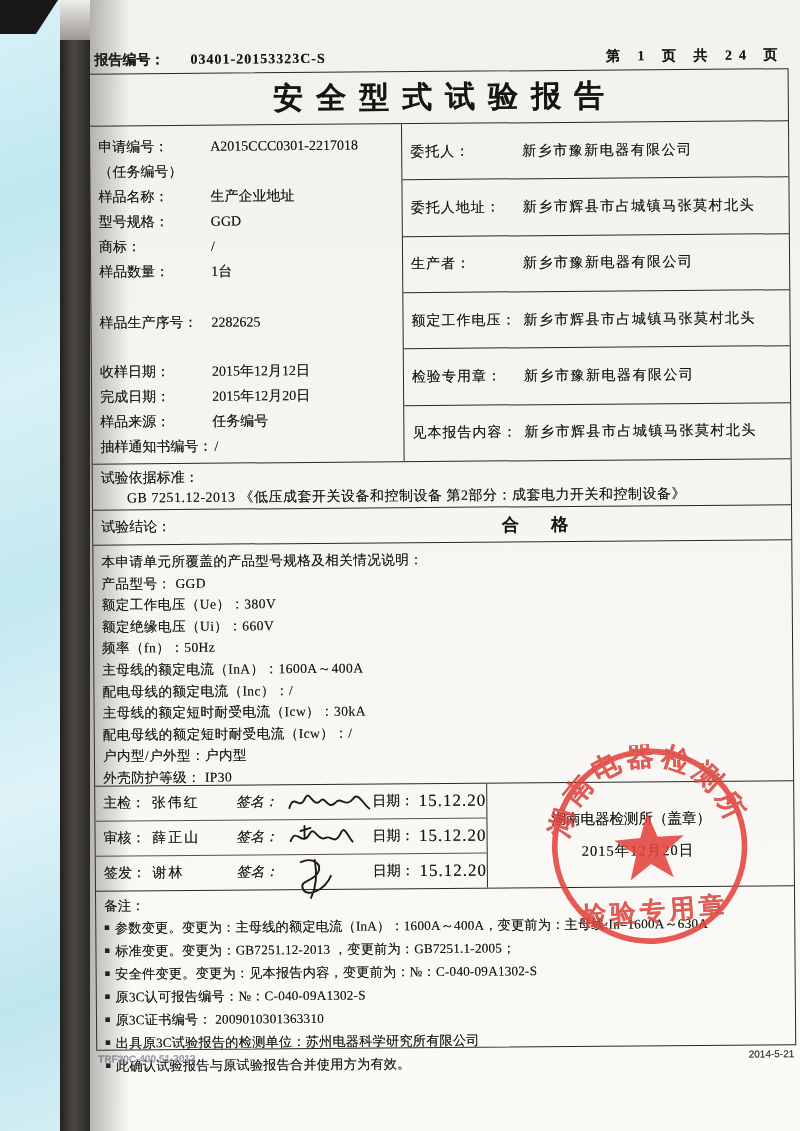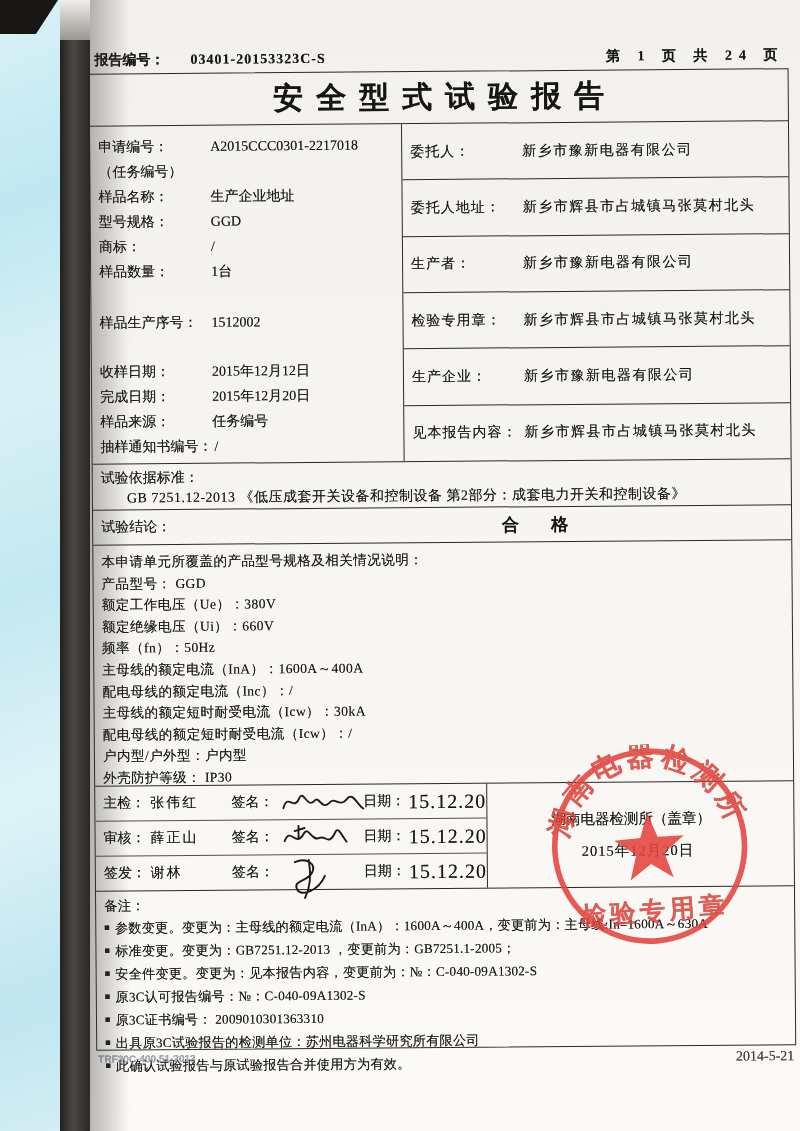--- a/index.html
+++ b/index.html
@@ -56,35 +56,35 @@
     font-weight:bold; letter-spacing:14px; transform:translateX(100px); }
 
   .spec { padding:6px 8px 4px; font-size:13.6px; height:241px; }
   .spec .sline { line-height:21.6px; letter-spacing:.4px; }
 
   .sign { display:grid; grid-template-columns:392px 1fr; height:105px; }
   .sleft { border-right:1.6px solid #2b2826; display:flex; flex-direction:column; }
   .srow { flex:1; display:flex; align-items:center; font-size:14px; padding-left:8px; }
   .srow:not(:last-child) { border-bottom:1.2px solid #55504b; }
   .srow .role { width:52px; } .srow .name { width:90px; letter-spacing:2px; }
-  .srow .slab { width:54px; } .srow .script { width:92px; position:relative; }
+  .srow .slab { width:54px;font-style:italic; } .srow .script { width:92px; position:relative; }
   .srow .script svg { position:absolute; left:0; top:-16px; overflow:visible; }
-  .srow .dlab { width:50px; } .srow .dval { letter-spacing:1px; font-size:20px; }
+  .srow .dlab { width:50px; } .srow .dval { letter-spacing:1px; font-size:17px; }
   .scell { display:flex; flex-direction:column; justify-content:center; gap:13px;
     padding-left:64px; font-size:14.5px; position:relative; }
   .scell .d2 { padding-left:30px; letter-spacing:1px; }
 
   .notes { padding:5px 8px 6px; font-size:13.2px; height:158px; }
   .notes .nlab { font-size:13.5px; line-height:20px; }
   .notes .nline { line-height:22px; letter-spacing:.2px; white-space:nowrap; }
   .notes .blt { display:inline-block; font-size:9px; vertical-align:2px; margin-right:5px; color:#201e1c; }
 
   .ftr { margin:3px 10px 0 4px; display:flex; justify-content:space-between; font-size:11px; }
   .ftr .code { color:#8d97a6; opacity:.8; font-family:"Liberation Sans","DejaVu Sans",sans-serif; font-weight:bold; font-size:10px; }
-  .ftr .fdate { color:#3c3a38; font-family:Liberation Serif, serif; font-size:14px; }
+  .ftr .fdate { color:#3c3a38; font-family:Liberation Sans, sans-serif; font-size:10px; }
 
   .stamp { position:absolute; left:452px; top:674px; width:204px; height:204px; z-index:30;
     opacity:.88; pointer-events:none; transform:rotate(-4deg); }
 </style>
 </head>
 <body>
 
 <div class="book-edge"></div>
 <div class="corner-dark"></div>
 <div class="spine-shadow"></div>
@@ -126,21 +126,21 @@
         <div class="line">
               <span class="lab">商标：</span>
               <span>/</span>
             </div>
         <div class="line">
               <span class="lab">样品数量：</span>
               <span>1台</span>
             </div>
         <div class="line gap26">
               <span class="lab">样品生产序号：</span>
-              <span>1512002</span>
+              <span>2282625</span>
             </div>
         <div class="line gap24">
               <span class="lab">收样日期：</span>
               <span>2015年12月12日</span>
             </div>
         <div class="line">
               <span class="lab">完成日期：</span>
               <span>2015年12月20日</span>
             </div>
         <div class="line">
@@ -159,25 +159,25 @@
             </div>
         <div class="irow">
               <span class="lab">委托人地址：</span>
               <span class="val">新乡市辉县市占城镇马张莫村北头</span>
             </div>
         <div class="irow">
               <span class="lab">生产者：</span>
               <span class="val">新乡市豫新电器有限公司</span>
             </div>
         <div class="irow">
+              <span class="lab">额定工作电压：</span>
+              <span class="val">新乡市辉县市占城镇马张莫村北头</span>
+            </div>
+        <div class="irow">
               <span class="lab">检验专用章：</span>
-              <span class="val">新乡市辉县市占城镇马张莫村北头</span>
-            </div>
-        <div class="irow">
-              <span class="lab">生产企业：</span>
               <span class="val">新乡市豫新电器有限公司</span>
             </div>
         <div class="irow">
               <span class="lab wide">见本报告内容：</span>
               <span class="val">新乡市辉县市占城镇马张莫村北头</span>
             </div>
       </div>
     </div>
 
     <div class="std rowline">

